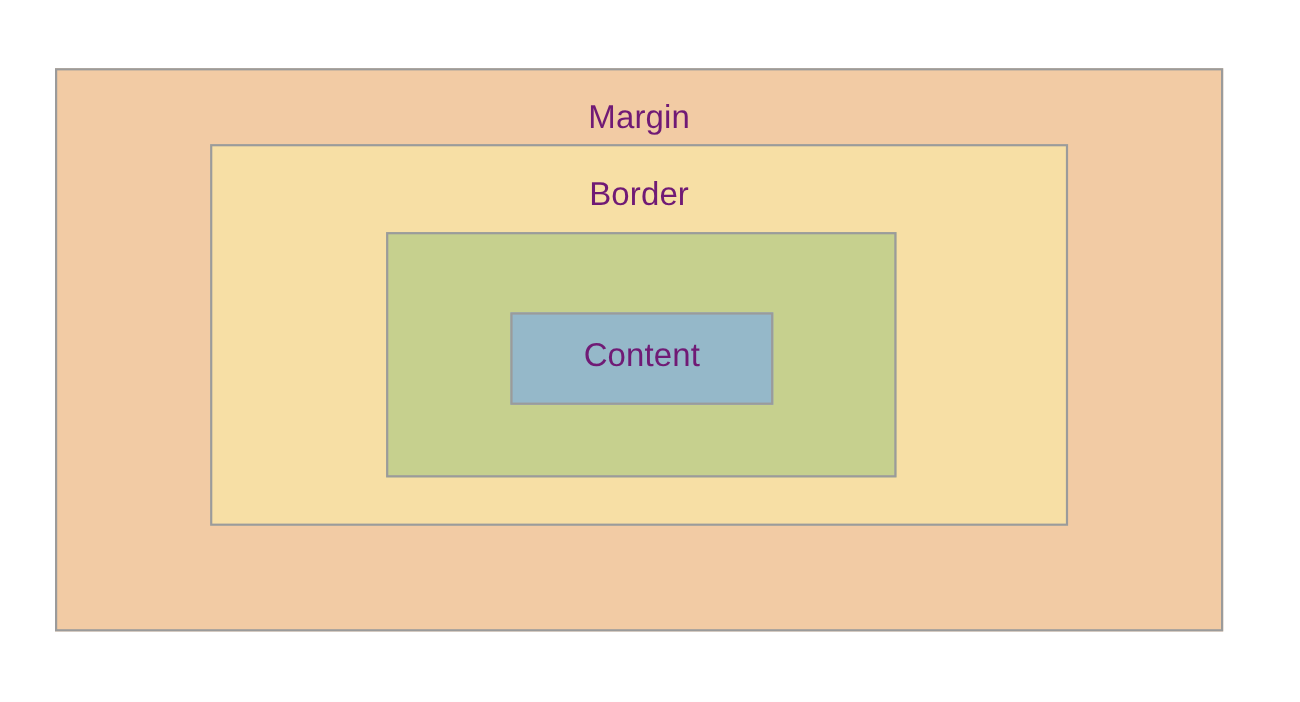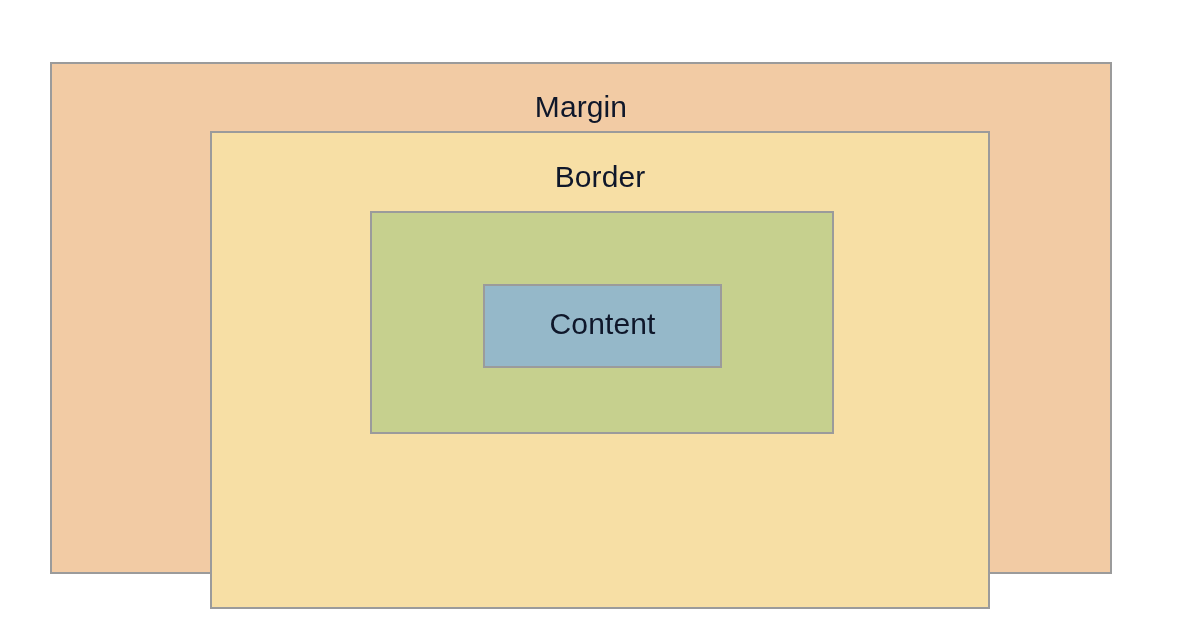--- a/index.html
+++ b/index.html
@@ -22,45 +22,45 @@
     position: absolute;
     box-sizing: border-box;
     border: 2px solid #9b9b9b;
     display: block;
   }
   .box-label {
     position: absolute;
     left: 0;
     right: 0;
     text-align: center;
-    color: #0f172a;
+    color: #701a75;
     font-family: "Liberation Sans", sans-serif;
     font-size: 30px;
     line-height: 34px;
     font-weight: 400;
     white-space: nowrap;
     letter-spacing: 0.1px;
   }
 
   
   #margin-box {
     left: 50px;
     top: 62px;
     width: 1062px;
     height: 512px;
     background: #f2cba4;
   }
   #margin-box > .box-label { top: 26px; }
 
   
   #border-box {
-    left: 158px;
+    left: 139px;
     top: 67px;
     width: 780px;
-    height: 478px;
+    height: 347px;
     background: #f7dfa5;
   }
   #border-box > .box-label { top: 27px; }
 
   
   #padding-box {
     left: 158px;
     top: 78px;
     width: 464px;
     height: 223px;

